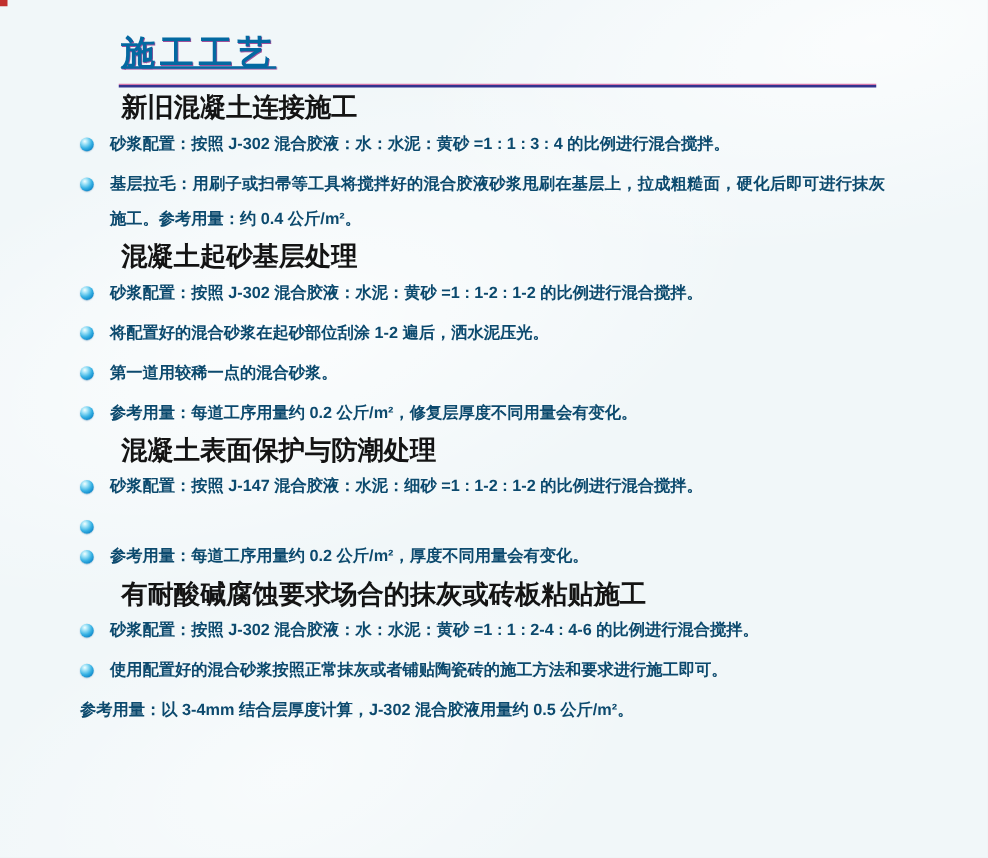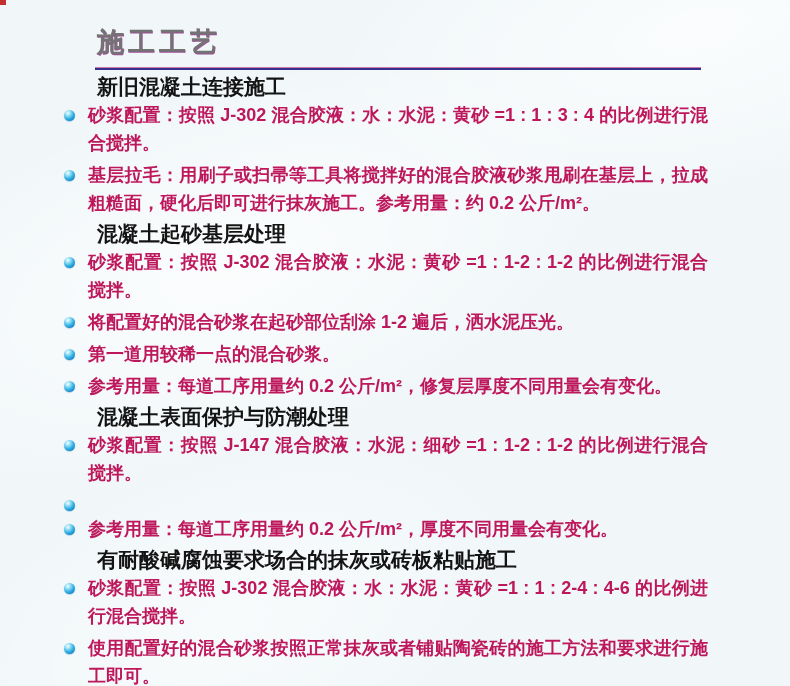--- a/index.html
+++ b/index.html
@@ -37,22 +37,23 @@
   .content{
     position:relative;
     padding:26px 60px 0 64px;
   }
   .page-title{
     margin:0 0 0 33px;
     font-size:27px;
     line-height:33px;
     font-weight:700;
     letter-spacing:4px;
-    color:#737373;
+    color:#0369a1;
     text-shadow:0.6px 0.6px 0 #a0509a;
+    text-decoration:underline;
   }
   .title-rule{
     margin:8px 0 0 31px;
     width:606px;height:3px;
     background:linear-gradient(to bottom,#d476ab 0 45%,#33338e 45% 100%);
   }
   .sections{margin-top:4px;}
   .section-heading{
     margin:5px 0 2px 33px;
     font-size:21px;
@@ -69,24 +70,24 @@
     flex:0 0 auto;
     width:11px;height:11px;
     margin:9px 13px 0 0;
     border-radius:50%;
     background:radial-gradient(circle at 35% 28%, #f2ffff 0%, #9fe2f7 22%, #38b2e4 52%, #0c84c6 80%, #0a6cab 100%);
     box-shadow:0 0.5px 1px rgba(10,90,150,0.45);
   }
   .bullet-text{
     margin:0;
     max-width:620px;
-    font-size:18px;
+    font-size:13px;
     line-height:28px;
     font-weight:600;
-    color:#be185d;
+    color:#0c4a6e;
     text-align:justify;
   }
 </style>
 </head>
 <body>
 
 <div class="page">
   <div class="swoosh swoosh-1"></div>
   <div class="swoosh swoosh-2"></div>
   <div class="swoosh swoosh-3"></div>
@@ -97,21 +98,21 @@
     <div class="title-rule"></div>
     <div class="sections" id="sections">
         <div class="section">
           <h3 class="section-heading">新旧混凝土连接施工</h3>
           <div class="bullet-row">
             <span class="bullet-dot"></span>
             <p class="bullet-text">砂浆配置：按照 J-302 混合胶液：水：水泥：黄砂 =1 : 1 : 3 : 4 的比例进行混合搅拌。</p>
           </div>
           <div class="bullet-row">
             <span class="bullet-dot"></span>
-            <p class="bullet-text">基层拉毛：用刷子或扫帚等工具将搅拌好的混合胶液砂浆甩刷在基层上，拉成粗糙面，硬化后即可进行抹灰施工。参考用量：约 0.2 公斤/m²。</p>
+            <p class="bullet-text">基层拉毛：用刷子或扫帚等工具将搅拌好的混合胶液砂浆甩刷在基层上，拉成粗糙面，硬化后即可进行抹灰施工。参考用量：约 0.4 公斤/m²。</p>
           </div>
         </div>
         <div class="section">
           <h3 class="section-heading">混凝土起砂基层处理</h3>
           <div class="bullet-row">
             <span class="bullet-dot"></span>
             <p class="bullet-text">砂浆配置：按照 J-302 混合胶液：水泥：黄砂 =1 : 1-2 : 1-2 的比例进行混合搅拌。</p>
           </div>
           <div class="bullet-row">
             <span class="bullet-dot"></span>

